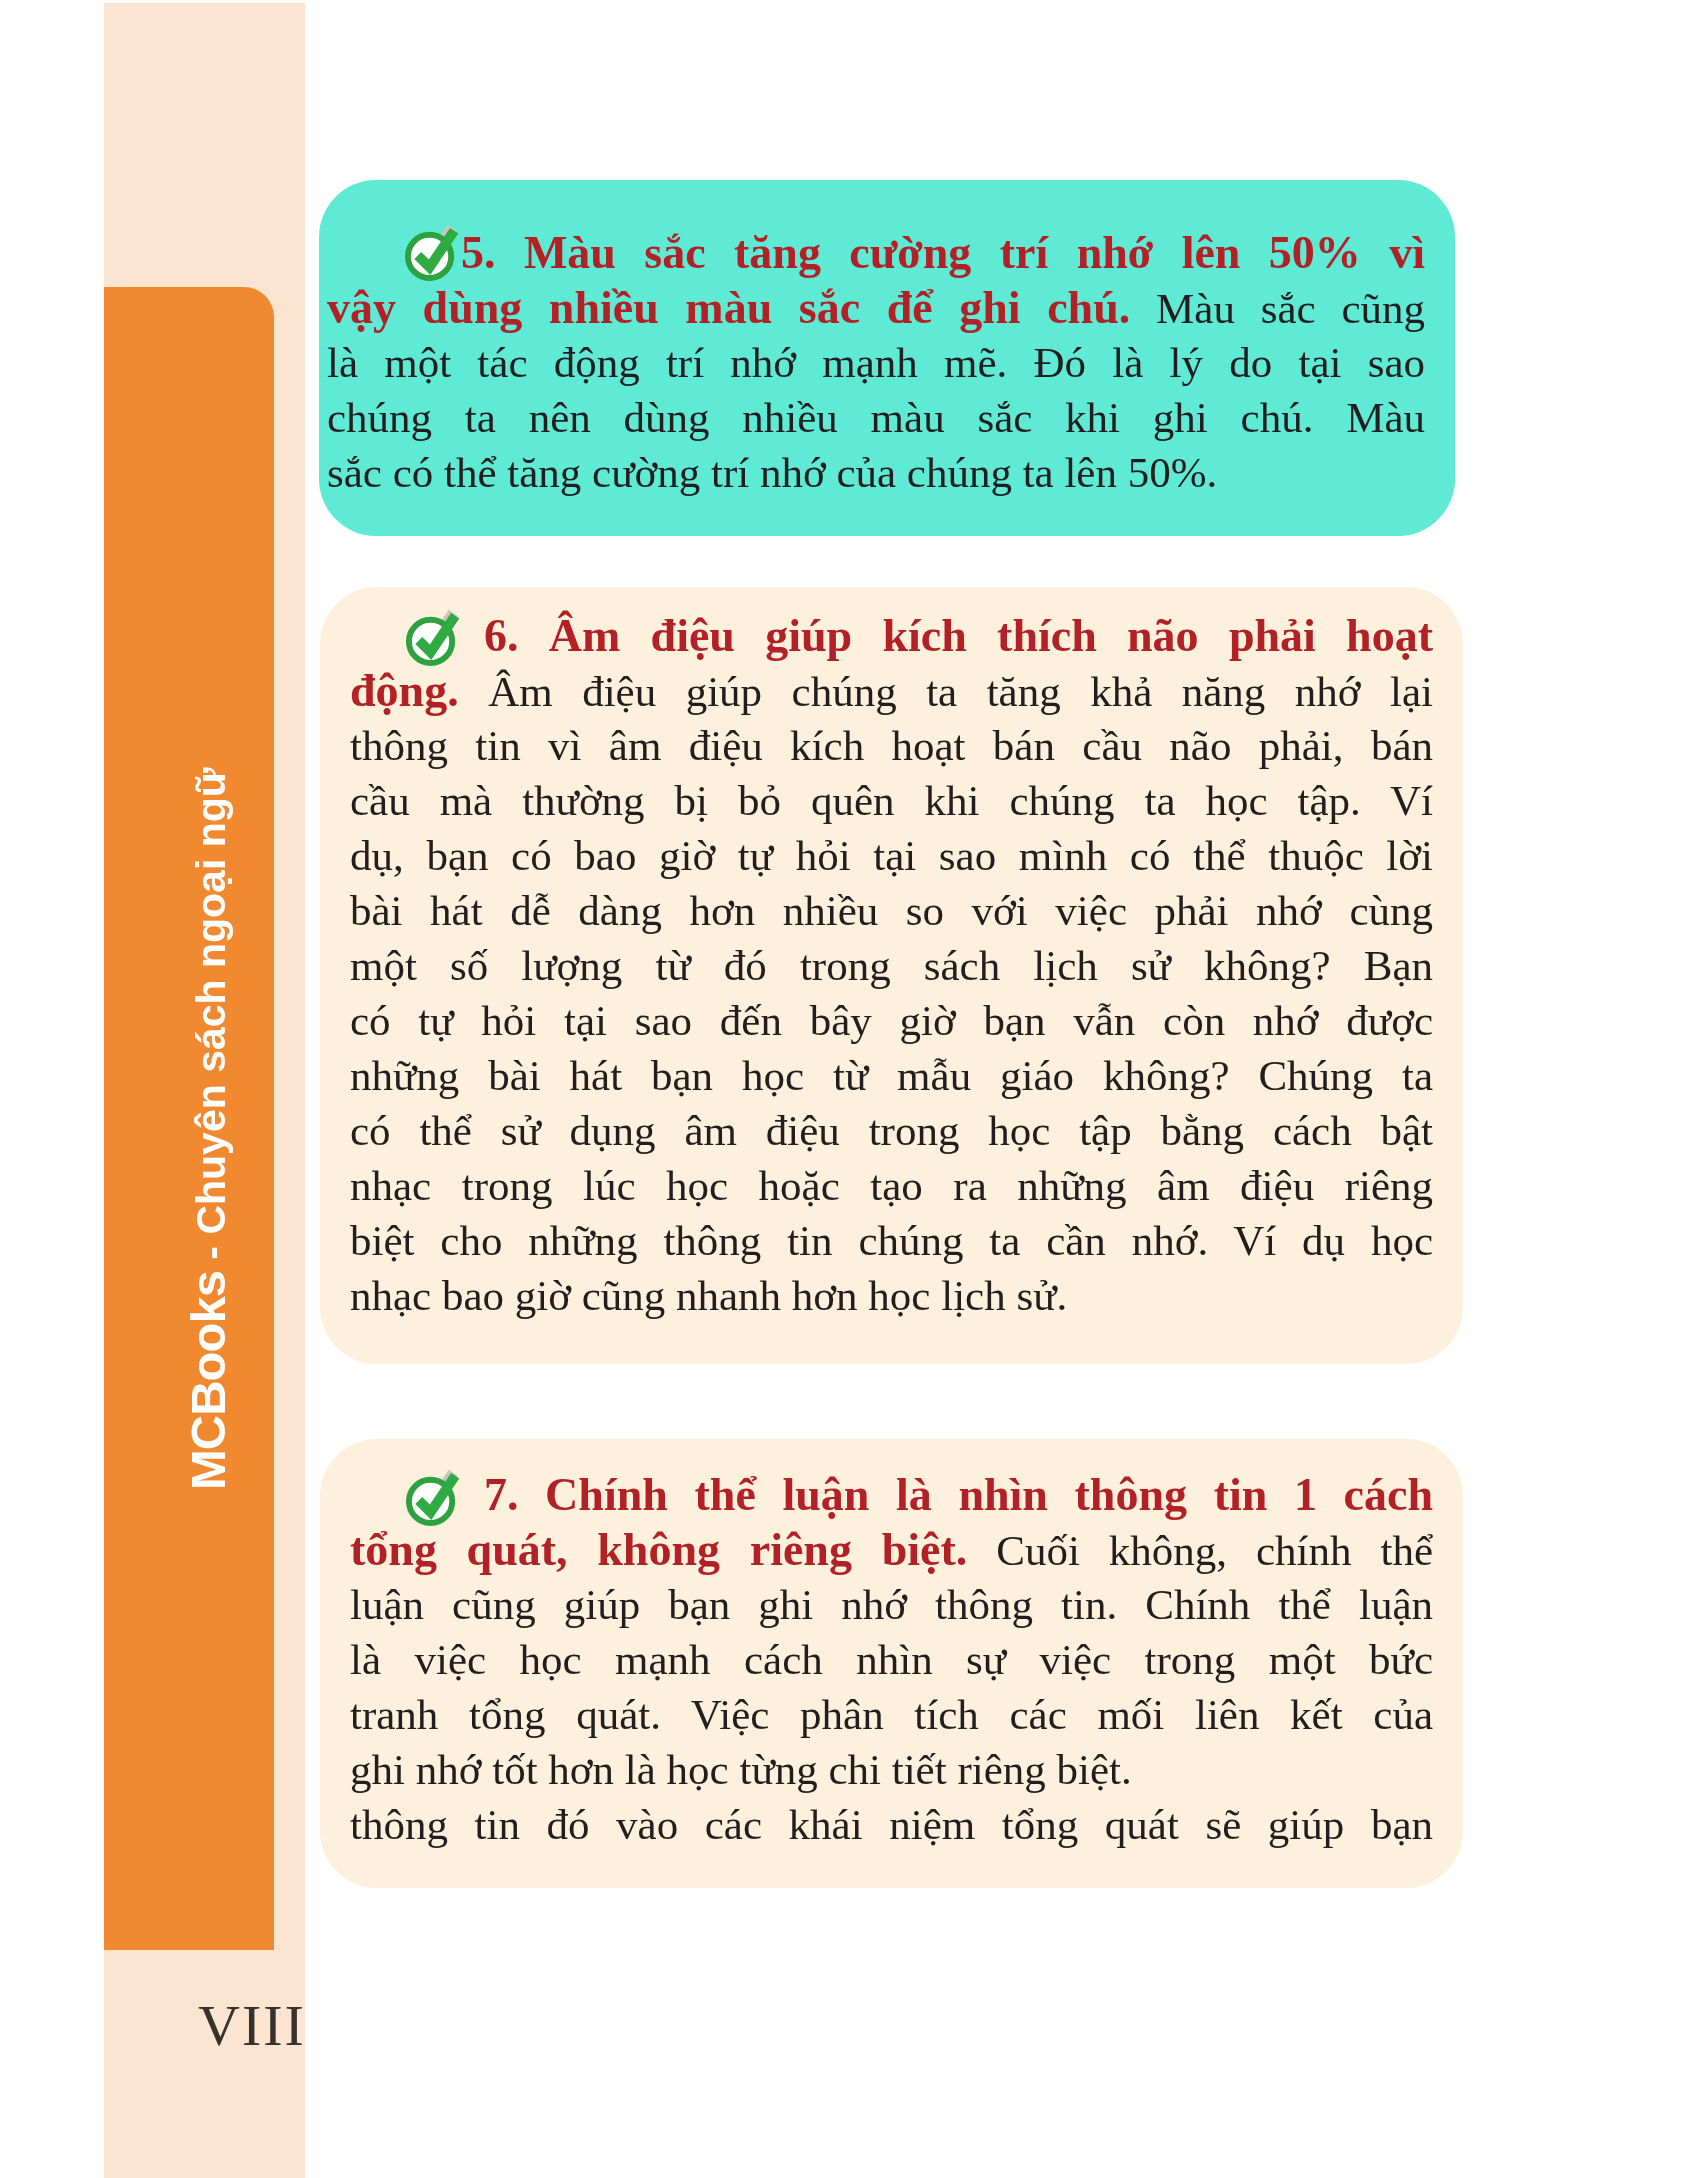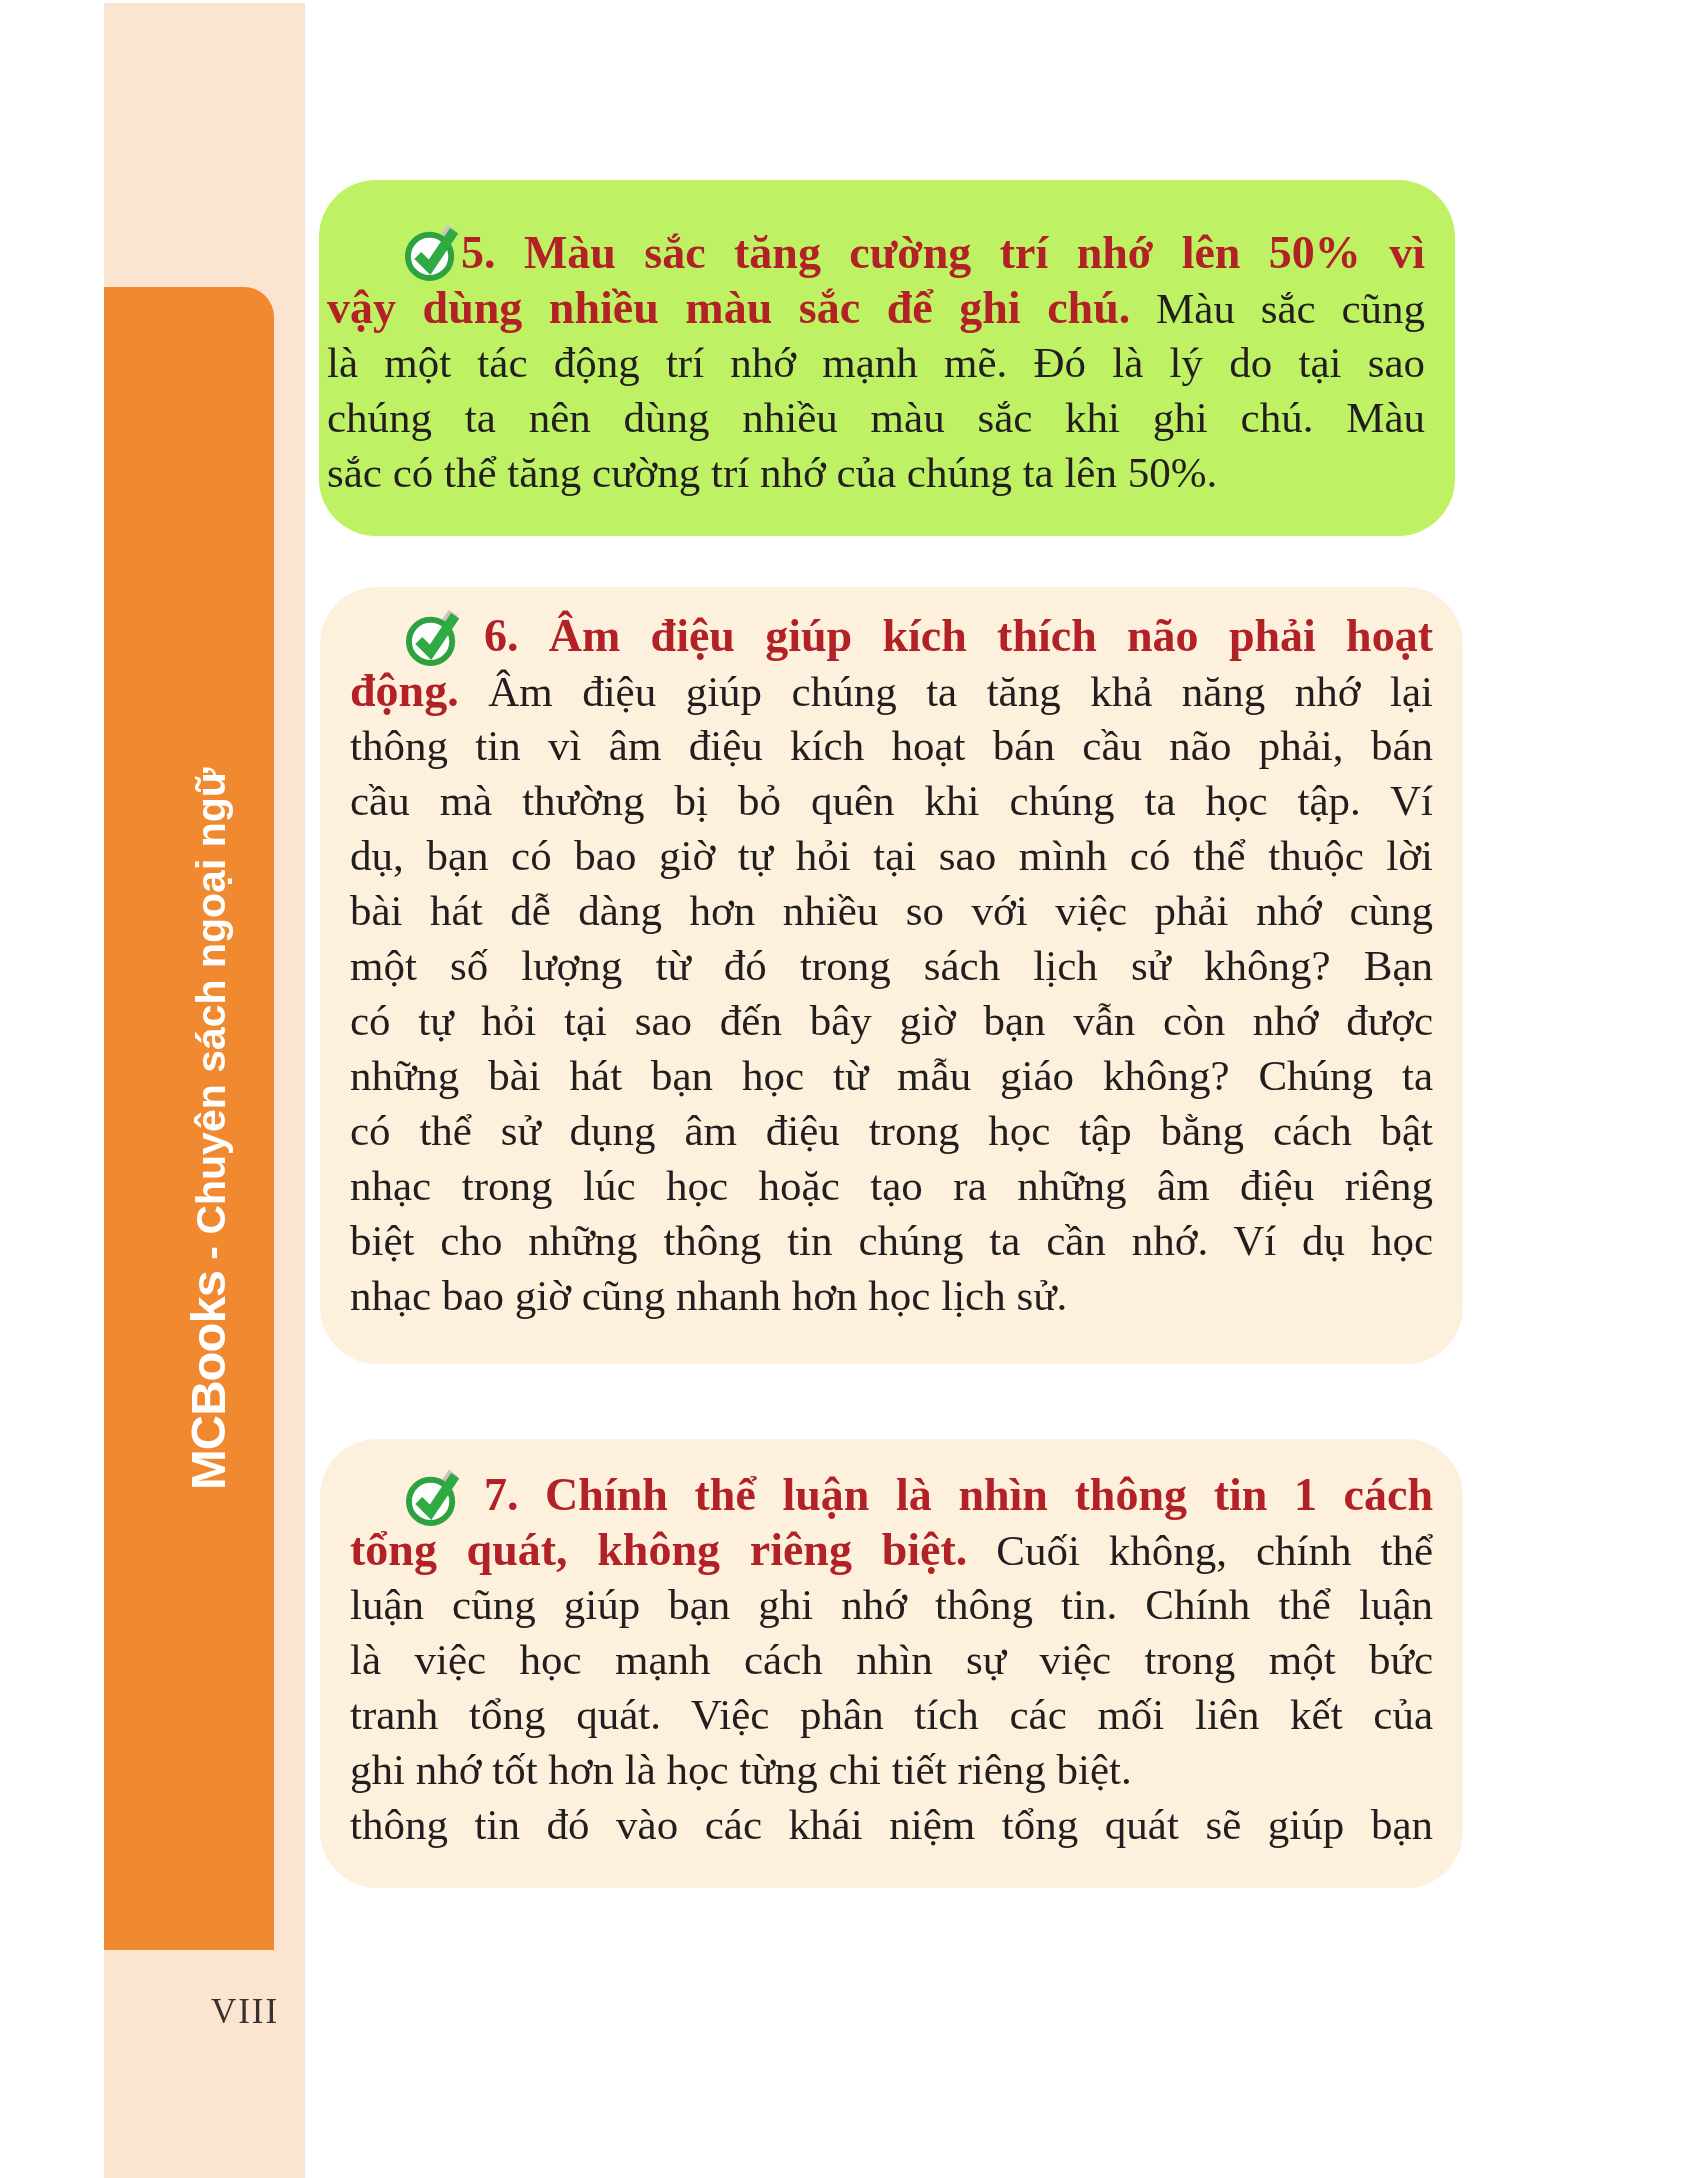--- a/index.html
+++ b/index.html
@@ -12,21 +12,21 @@
   .brand-bar{position:absolute;left:104px;top:287px;width:170px;height:1663px;border-top-right-radius:30px;}
   .brand{
     position:absolute;left:75px;top:1203px;transform:rotate(-90deg);transform-origin:0 0;
     white-space:nowrap;color:#ffffff;font-family:"Liberation Sans","DejaVu Sans",sans-serif;
     line-height:59px;
   }
   .brand-bold{font-size:49px;font-weight:bold;letter-spacing:-1px;}
   .brand-rest{font-size:41px;font-weight:bold;}
   .page-number{
     position:absolute;left:198px;top:1992px;width:94px;text-align:center;
-    font-size:35px;color:#38322f;letter-spacing:2px;
+    font-size:58px;color:#38322f;letter-spacing:2px;
   }
   
   .tip-box{position:absolute;border-radius:57px;box-sizing:border-box;padding-left:30px;padding-right:30px;}
   .check{position:absolute;width:61px;height:65px;}
   .line{
     height:55px;line-height:55px;font-size:43px;color:#221e1f;
     text-align:justify;white-space:nowrap;
   }
   .line.jst{text-align-last:justify;}
   .line.nat{text-align:left;text-align-last:left;}
@@ -38,21 +38,21 @@
 <body>
 
 <div class="side-strip" style="background: rgb(251, 229, 209);"></div>
 
 <div class="brand-bar" style="background: rgb(240, 137, 47);">
   <div class="brand"><span class="brand-bold">MCBooks</span><span class="brand-rest"> - Chuyên sách ngoại ngữ</span></div>
 </div>
 
 <div class="page-number">VIII</div>
 
-<section class="tip-box" id="box-0" style="left: 319px; top: 180px; width: 1136px; height: 356px; padding-top: 45px; background: #bef264; padding-left: 8px; --title-color: #b22126;">
+<section class="tip-box" id="box-0" style="left: 319px; top: 180px; width: 1136px; height: 356px; padding-top: 45px; background: #5eead4; padding-left: 8px; --title-color: #b22126;">
   <span class="check" style="left:84px;top:38px;">
     <svg width="61" height="65" viewBox="0 0 62 66">
       <path d="M15 38 L27 50 L52 13" stroke="#c9c5c0" stroke-width="11" fill="none" transform="translate(-2,-3)"></path>
       <circle cx="27" cy="39" r="22" fill="#ffffff" stroke="#2da23e" stroke-width="6"></circle>
       <path d="M15 38 L27 50 L52 13" stroke="#2fab43" stroke-width="10" fill="none"></path>
     </svg>
   </span>
   <div class="lines">
       <div class="line jst first"><span class="seg-title">5. Màu sắc tăng cường trí nhớ lên 50% vì</span></div>
       <div class="line jst"><span class="seg-title">vậy dùng nhiều màu sắc để ghi chú.</span><span class="seg-body"> Màu sắc cũng</span></div>

